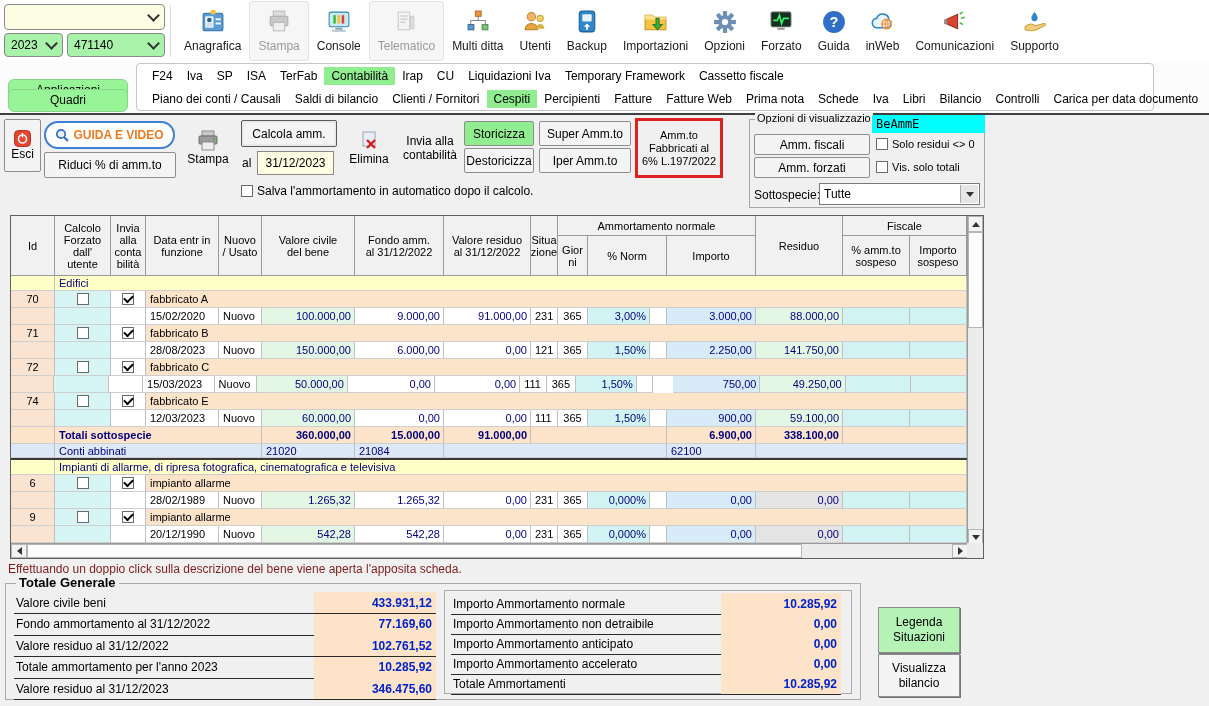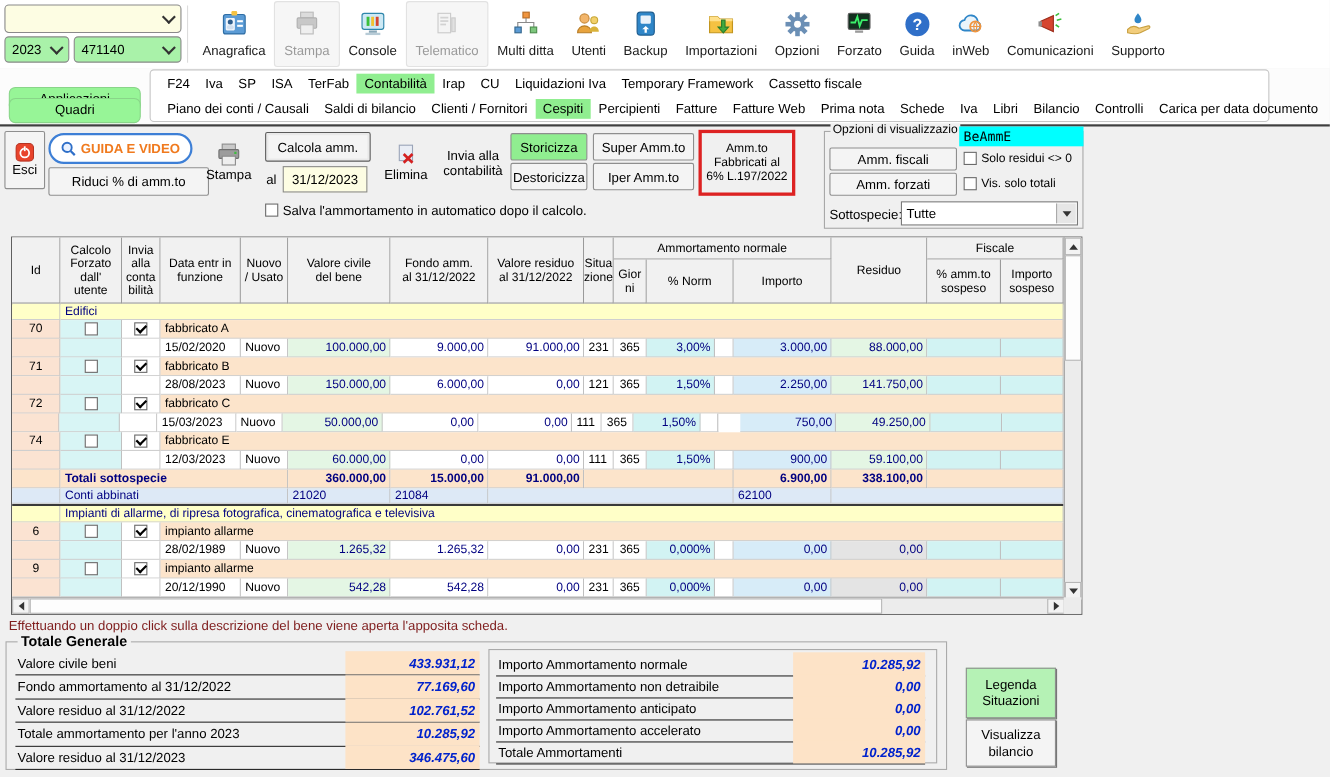--- a/index.html
+++ b/index.html
@@ -35,21 +35,21 @@
   .actionbar{position:absolute;left:0;top:116px;width:1209px;height:99px;background:#f0f0f0;}
   .btn3d{background:#f4f4f4;border:1px solid #8e8e8e;border-radius:2px;font-size:12px;
          display:flex;align-items:center;justify-content:center;box-sizing:border-box;
          font-family:"Liberation Sans",sans-serif;cursor:default;}
   .flatbtn{display:flex;flex-direction:column;align-items:center;justify-content:center;
            font-size:12px;text-align:center;cursor:default;}
   #btn-esci{left:4px;top:3px;width:37px;height:53px;position:absolute;}
   #btn-guidavideo{position:absolute;left:44px;top:5px;width:131px;height:28px;background:#fff;
            border:2px solid #3d7fd6;border-radius:15px;display:flex;align-items:center;justify-content:center;
            gap:3px;color:#f07a1e;font-weight:bold;font-size:12px;box-sizing:border-box;}
-  #btn-riduci{position:absolute;left:44px;top:36px;width:146px;height:26px;}
+  #btn-riduci{position:absolute;left:44px;top:36px;width:132px;height:26px;}
   #btn-stampa2{position:absolute;left:181px;top:4px;width:54px;height:56px;}
   #btn-calcola{position:absolute;left:241px;top:4px;width:96px;height:27px;box-shadow:inset 0 0 0 2px #e9e9e9;
                border:1px solid #5a5a5a;}
   #lbl-al{position:absolute;left:242px;top:40px;font-size:12px;}
   #field-date{position:absolute;left:257px;top:35px;width:77px;height:24px;background:#fdfde3;
               border:1px solid #8a8a8a;font-size:12px;display:flex;align-items:center;justify-content:center;box-sizing:border-box;}
   #btn-elimina{position:absolute;left:343px;top:4px;width:52px;height:56px;}
   #btn-invia{position:absolute;left:399px;top:4px;width:62px;height:56px;}
   #btn-storicizza{position:absolute;left:464px;top:5px;width:70px;height:25px;background:#90ee90;}
   #btn-destoricizza{position:absolute;left:464px;top:32px;width:70px;height:25px;}
@@ -106,21 +106,21 @@
         display:flex;align-items:center;justify-content:center;}
   #hthumb{position:absolute;left:16px;top:0;width:775px;height:14px;background:#fdfdfd;border:1px solid #b5b5b5;box-sizing:border-box;}
   #corner{position:absolute;right:0;bottom:0;width:16px;height:15px;background:#ececec;}
   
   #note{position:absolute;left:8px;top:562px;font-size:12px;color:#7f1d1d;}
   #tg{position:absolute;left:5px;top:583px;width:856px;height:117px;border:1px solid #aaa;box-sizing:border-box;}
   #tg-title{position:absolute;left:10px;top:-9px;background:#f0f0f0;font-size:13px;font-weight:bold;padding:0 3px;}
   .tgrow{position:absolute;height:21px;border-bottom:1px solid #2a2a2a;display:flex;align-items:center;}
   .tgl{font-size:12px;flex:1;padding-left:2px;}
   .tgv{background:#fde3c7;font-size:12px;font-weight:bold;color:#0022cc;text-align:right;
-       padding-right:4px;box-sizing:border-box;height:100%;display:flex;align-items:center;justify-content:flex-end;font-style:italic;}
+       padding-right:4px;box-sizing:border-box;height:100%;display:flex;align-items:center;justify-content:flex-end;}
   #tg-right{position:absolute;left:438px;top:6px;width:408px;height:104px;border:1px solid #aaa;box-sizing:border-box;}
   #btn-legenda{position:absolute;left:878px;top:607px;width:80px;height:44px;background:#b5f2b5;
        border:1px solid #8e8e8e;font-size:12px;text-align:center;line-height:15px;
        display:flex;align-items:center;justify-content:center;box-shadow:1px 1px 0 #777;}
   #btn-bilancio{position:absolute;left:878px;top:654px;width:80px;height:41px;background:#f4f4f4;
        border:1px solid #8e8e8e;font-size:12px;text-align:center;line-height:15px;
        display:flex;align-items:center;justify-content:center;box-shadow:1px 1px 0 #777;}
 </style>
 </head>
 <body>

